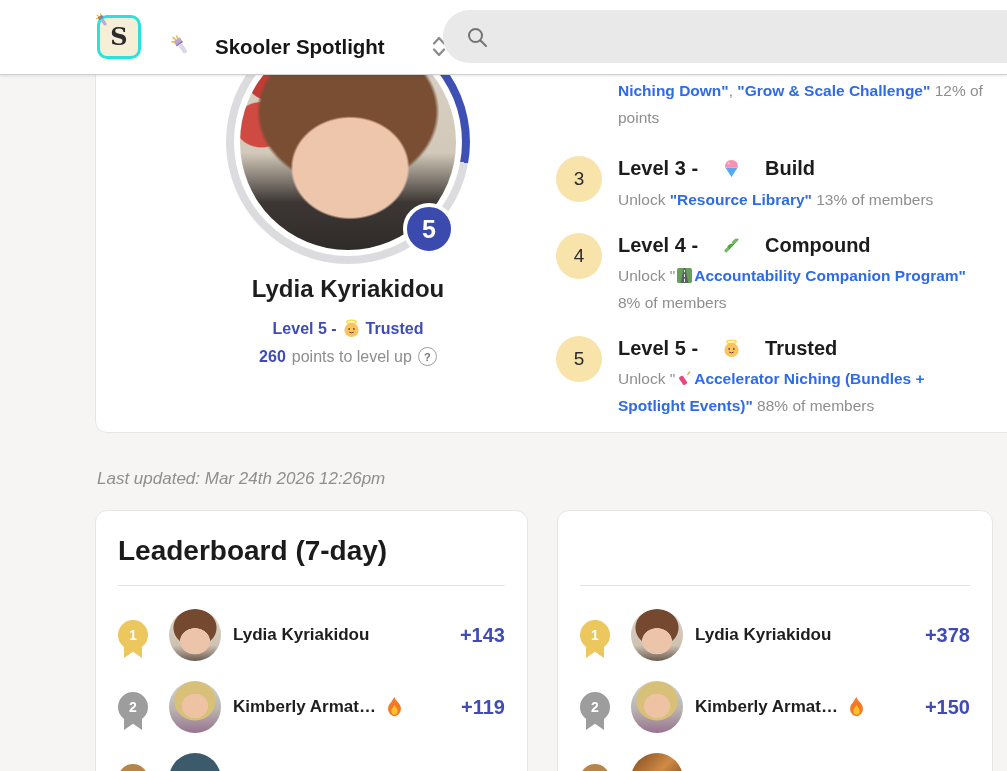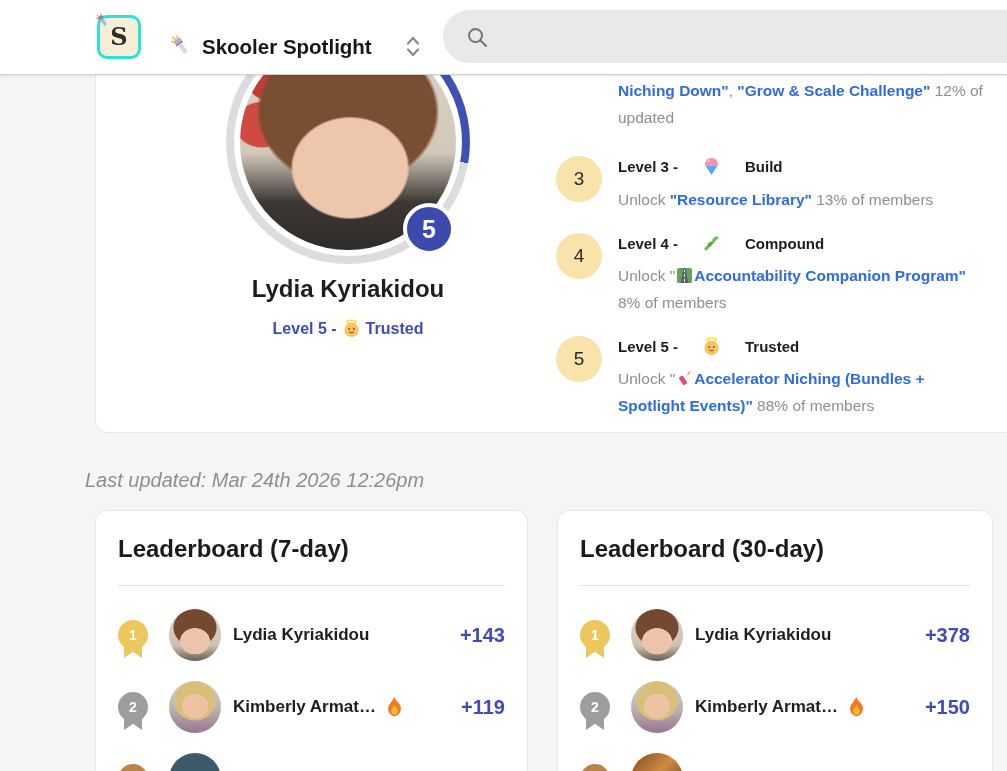--- a/index.html
+++ b/index.html
@@ -6,21 +6,21 @@
   body{font-family:"Liberation Sans",sans-serif;background:#f6f5f3;}
   #stage{position:relative;width:1007px;height:771px;overflow:hidden;background:#f6f5f3;}
 
   
   #header{position:absolute;left:0;top:0;width:1007px;height:74px;background:#fff;z-index:10;
           border-bottom:1px solid #cfcfcf;box-shadow:0 1px 3px rgba(0,0,0,.10);}
   .logo{position:absolute;left:97px;top:15px;width:38px;height:38px;border:3px solid #29e2dc;border-radius:10px;
         background:#f6eed6;display:flex;align-items:center;justify-content:center;cursor:pointer;}
   .logo .s{font-family:"DejaVu Serif",serif;font-weight:700;font-size:24px;color:#2c2c2c;line-height:1;}
   .logo .mini-torch{position:absolute;left:-5px;top:-5px;width:16px;height:16px;}
-  .community{position:absolute;left:170px;top:0;height:93px;display:flex;align-items:center;gap:9px;cursor:pointer;}
+  .community{position:absolute;left:170px;top:0;height:93px;display:flex;align-items:center;gap:22px;cursor:pointer;}
   .community .torch{width:23px;height:23px;}
   .community .name{font-size:20.5px;font-weight:700;color:#161616;}
   .community .updown{margin-left:24px;width:16px;height:25px;}
   .searchbar{position:absolute;left:443px;top:10px;width:590px;height:53px;border-radius:27px;background:#e9e9e9;
              display:flex;align-items:center;padding-left:22px;box-sizing:border-box;}
   .searchbar svg{flex:0 0 auto;}
   .searchbar input{border:none;outline:none;background:transparent;font-size:17px;color:#444;margin-left:16px;width:380px;
                    font-family:"Liberation Sans",sans-serif;}
   .searchbar input::placeholder{color:#8e8e8e;}
 
@@ -46,34 +46,34 @@
             display:flex;align-items:center;justify-content:center;gap:6px;}
   .p-points .val{color:#3f4cb5;font-weight:700;}
   .q-icon{display:inline-flex;width:17px;height:17px;border:1.5px solid #9e9e9e;border-radius:50%;
           align-items:center;justify-content:center;cursor:pointer;}
   .q-icon::before{content:"?";font-size:11px;color:#757575;font-weight:700;}
 
   
   .lv-circle{position:absolute;left:460px;width:46px;height:46px;border-radius:50%;background:#f8e3ab;
              display:flex;align-items:center;justify-content:center;font-size:19px;color:#2b2b2b;}
   .lv-text{position:absolute;left:522px;width:390px;font-size:15.5px;color:#8e8e8e;line-height:27px;}
-  .lv-title{position:absolute;left:522px;width:390px;font-size:15px;font-weight:700;color:#1c1c1c;
+  .lv-title{position:absolute;left:522px;width:390px;font-size:20px;font-weight:700;color:#1c1c1c;
             display:flex;align-items:center;gap:24px;}
   .lv-title svg{width:19px;height:19px;}
   .link{color:#2e6be6;font-weight:700;cursor:pointer;}
   .lv-text svg{width:15px;height:15px;vertical-align:-2px;margin:0 2px;}
 
   
-  .last-updated{position:absolute;left:85px;top:469px;font-size:20px;font-style:italic;color:#8f8f8f;}
+  .last-updated{position:absolute;left:97px;top:469px;font-size:17px;font-style:italic;color:#8f8f8f;}
 
   
   .lb-card{position:absolute;top:510px;height:320px;background:#fff;border:1px solid #e7e6e4;border-radius:12px;box-sizing:border-box;}
   #lb7{left:95px;width:433px;}
   #lb30{left:557px;width:436px;}
-  .lb-title{position:absolute;left:22px;top:24px;font-size:24px;font-weight:700;color:#1b1b1b;text-align:center;}
+  .lb-title{position:absolute;left:22px;top:24px;font-size:28px;font-weight:700;color:#1b1b1b;text-align:center;}
   .lb-divider{position:absolute;left:22px;right:22px;top:74px;height:1px;background:#e4e4e4;}
   .lb-rows{position:absolute;left:22px;right:22px;top:88px;}
   .lb-row{height:72px;display:flex;align-items:center;cursor:pointer;}
   .medal{position:relative;width:30px;height:30px;border-radius:50%;flex:0 0 auto;
          display:flex;align-items:center;justify-content:center;color:#fff;font-weight:700;font-size:14px;}
   .medal::after{content:"";position:absolute;left:6px;top:25px;width:18px;height:13px;background:inherit;
                 clip-path:polygon(0 0,100% 0,100% 100%,50% 52%,0 100%);}
   .medal[data-rank="gold"]{background:#ecc75e;}
   .medal[data-rank="silver"]{background:#9d9d9d;}
   .medal[data-rank="bronze"]{background:#b5854b;}
@@ -108,24 +108,29 @@
       <span>Level 5 - </span>
       <svg viewBox="0 0 20 20">
         <ellipse cx="10" cy="3" rx="5" ry="1.7" fill="none" stroke="#ffd84d" stroke-width="1.6"></ellipse>
         <circle cx="10" cy="11.5" r="7.5" fill="#fcc35c"></circle>
         <circle cx="7.5" cy="10.5" r="0.9" fill="#5d4037"></circle>
         <circle cx="12.5" cy="10.5" r="0.9" fill="#5d4037"></circle>
         <path d="M8 14 Q10 15.5 12 14" stroke="#5d4037" stroke-width="1" fill="none" stroke-linecap="round"></path>
       </svg>
       <span>Trusted</span>
     </div>
+    <div class="p-points">
+      <span class="val">260</span>
+      <span>points to level up</span>
+      <span class="q-icon"></span>
+    </div>
 
     <div class="lv-text" style="top:176px;">
       <span class="link">Niching Down"</span><span>, </span><span class="link">"Grow &amp; Scale Challenge"</span><span> 12% of</span><br>
-      <span>updated</span>
+      <span>points</span>
     </div>
 
     <div class="lv-circle" style="top:255px;">3</div>
     <div class="lv-title" style="top:256px;">
       <span>Level 3 - </span>
       <svg viewBox="0 0 20 20">
         <path d="M3.5 9 L10 19 L16.5 9 Z" fill="#5aa7f0"></path>
         <path d="M10 1 C14.5 1 17 4 16.8 9 L3.2 9 C3 4 5.5 1 10 1 Z" fill="#f691b2"></path>
         <circle cx="7" cy="4.5" r="1.2" fill="#fbc4d6"></circle>
       </svg>
@@ -259,21 +264,20 @@
         <span class="lb-avatar" data-avatar="dark-teal"></span>
         <span class="lb-name">
           <span></span>
         </span>
         <span class="lb-points"></span>
       </div>
     </div>
   </div>
 
   <div class="lb-card" id="lb30">
-    <div class="lb-title">Leaderboard (30-day)</div>
     <div class="lb-divider"></div>
     <div class="lb-rows">
       <div class="lb-row">
         <span class="medal" data-rank="gold">
             <span>1</span>
           </span>
         <span class="lb-avatar" data-avatar="lydia"></span>
         <span class="lb-name">
           <span>Lydia Kyriakidou</span>
 

